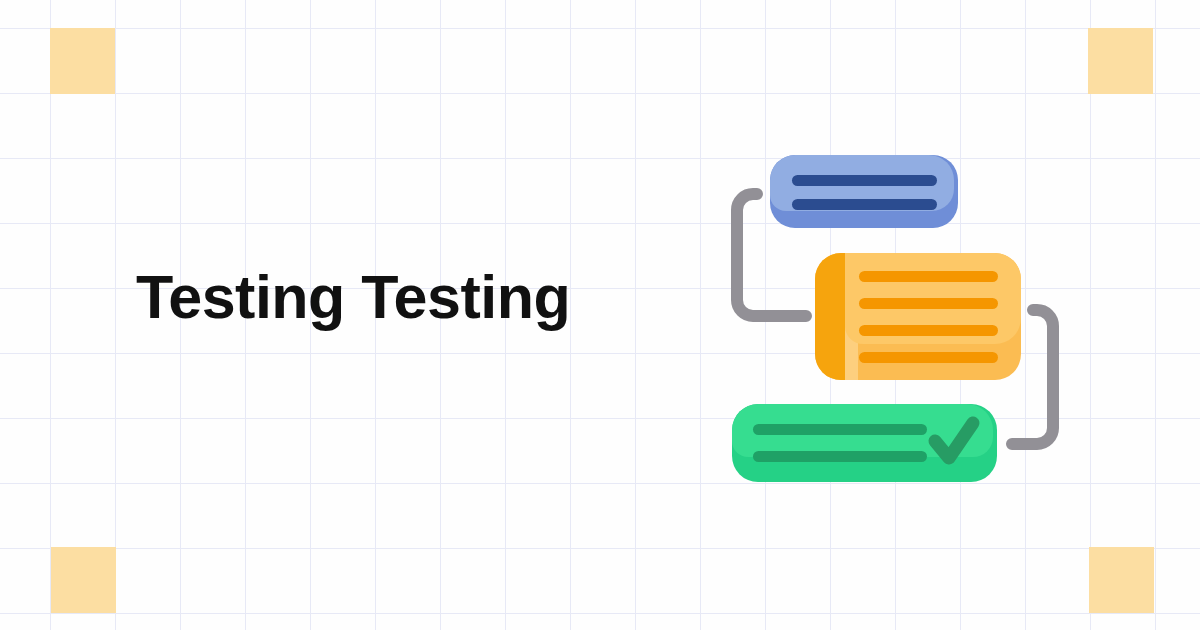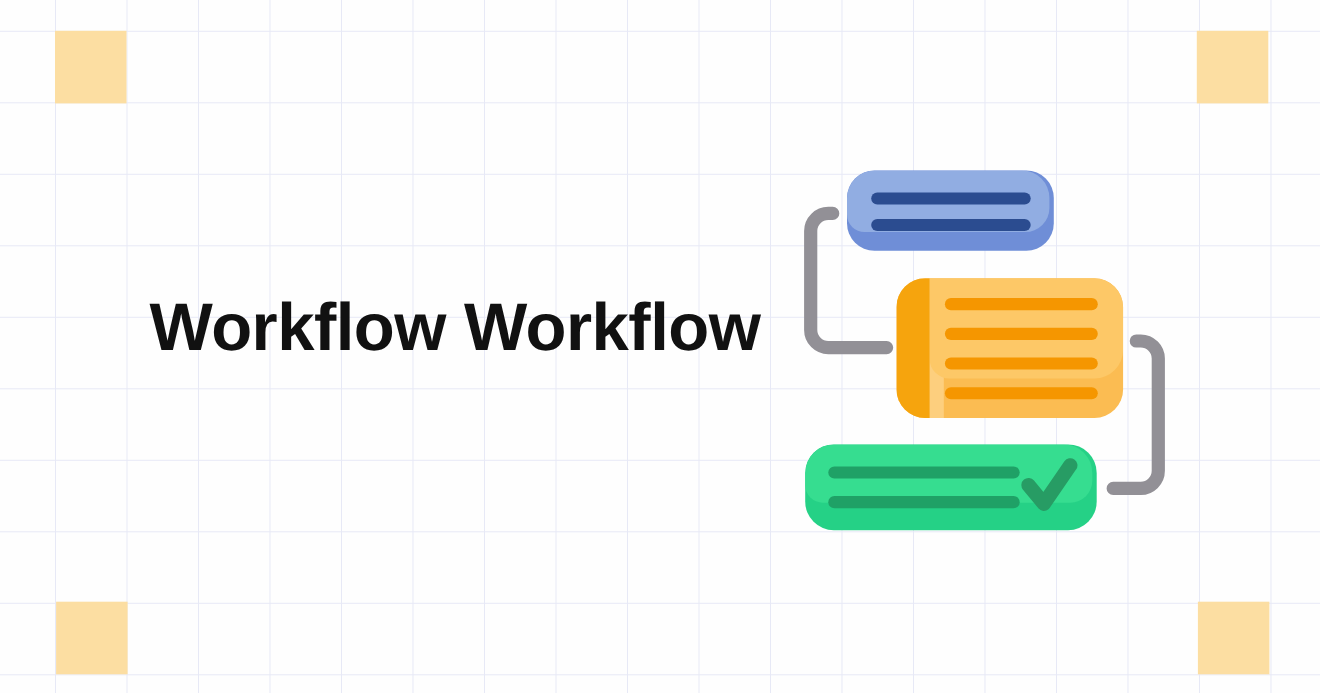--- a/index.html
+++ b/index.html
@@ -65,21 +65,21 @@
     stroke-linecap:round;stroke-linejoin:round;}
 </style>
 </head>
 <body>
 
 <div class="corner tl"></div>
 <div class="corner tr"></div>
 <div class="corner bl"></div>
 <div class="corner br"></div>
 
-<h1 class="title">Workflow Workflow</h1>
+<h1 class="title">Testing Testing</h1>
 
 <svg class="connectors" viewBox="0 0 1200 630" aria-hidden="true">
   <path d="M 757 194 H 753 A 16 16 0 0 0 737 210 V 300 A 16 16 0 0 0 753 316 H 806"></path>
   <path d="M 1033 310 H 1037 A 16 16 0 0 1 1053 326 V 428 A 16 16 0 0 1 1037 444 H 1012"></path>
 </svg>
 
 <div class="card blue">
   <div class="highlight"></div>
   <div class="stripe s1"></div>
   <div class="stripe s2"></div>

